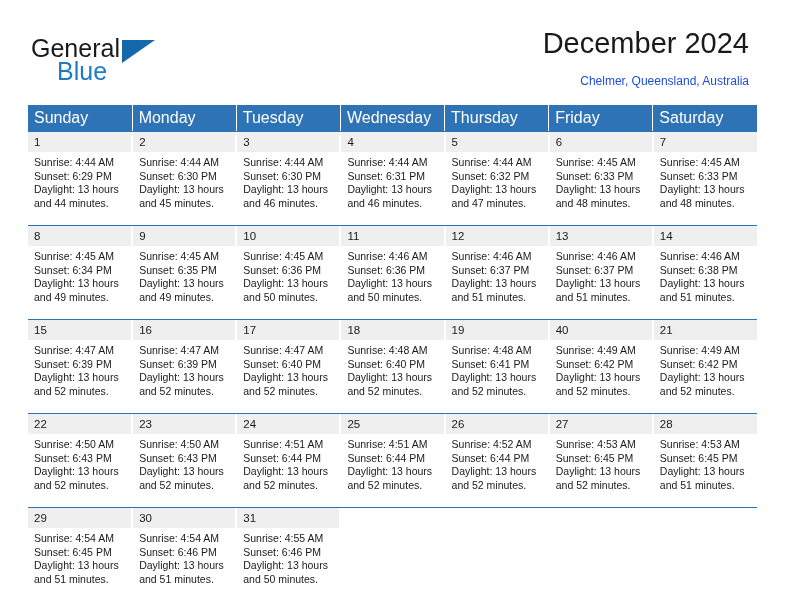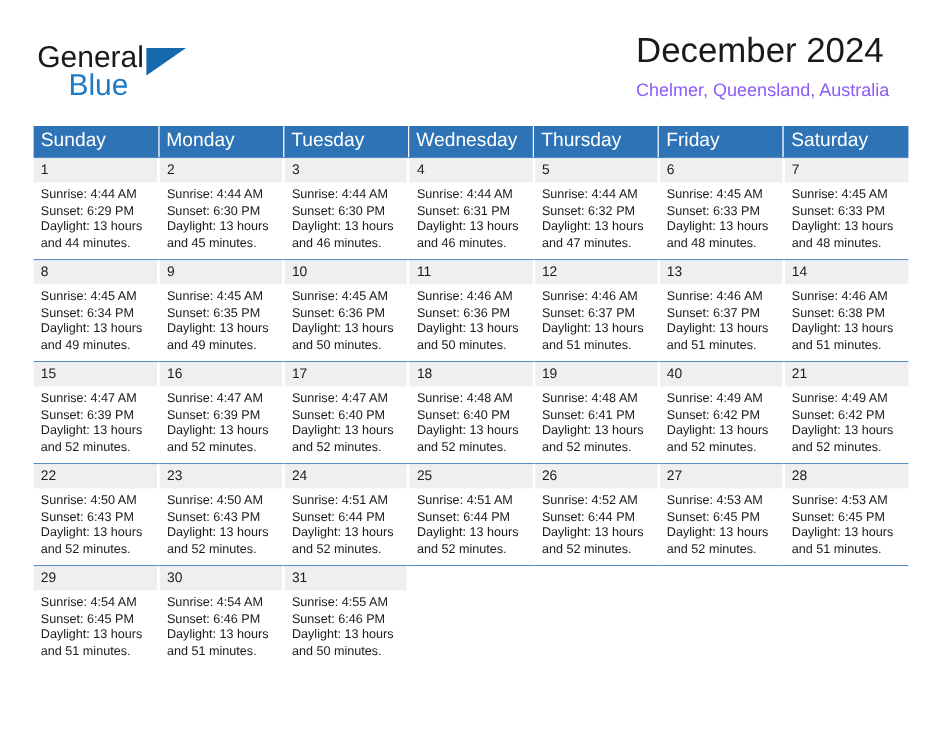--- a/index.html
+++ b/index.html
@@ -61,33 +61,34 @@
     left: 94px;
     top: 8px;
     width: 0;
     height: 0;
     border-left: 33px solid #1668ad;
     border-bottom: 23px solid transparent;
   }
 
   .title-wrap {
     position: absolute;
-    right: 16px;
+    right: 8px;
     top: 0;
+    text-align: right;
   }
   .cal-title {
     font-size: 29px;
     color: #1a1a1a;
     line-height: 1.1;
     white-space: nowrap;
   }
   .cal-subtitle {
-    font-size: 15px;
-    color: #8b5cf6;
-    margin-top: 7px;
+    font-size: 12px;
+    color: #1d4ed8;
+    margin-top: 14px;
     white-space: nowrap;
   }
 
   
   .calendar {
     position: absolute;
     left: 28px;
     top: 105px;
     width: 729px;
     border-collapse: collapse;
@@ -127,21 +128,21 @@
     background: #efefef;
     font-size: 11.5px;
     color: #1a1a1a;
     padding: 3px 0 3px 6px;
     height: 14px;
     line-height: 14px;
   }
   .daynum.empty { background: #ffffff; }
 
   .dayinfo {
-    padding: 4px 4px 6px 6px;
+    padding: 4px 4px 15px 6px;
     font-size: 10.5px;
     line-height: 13.5px;
     color: #1a1a1a;
     min-height: 60px;
     box-sizing: border-box;
   }
   .dayinfo div { white-space: nowrap; }
   .dayinfo.empty { min-height: 60px; }
 </style>
 </head>

